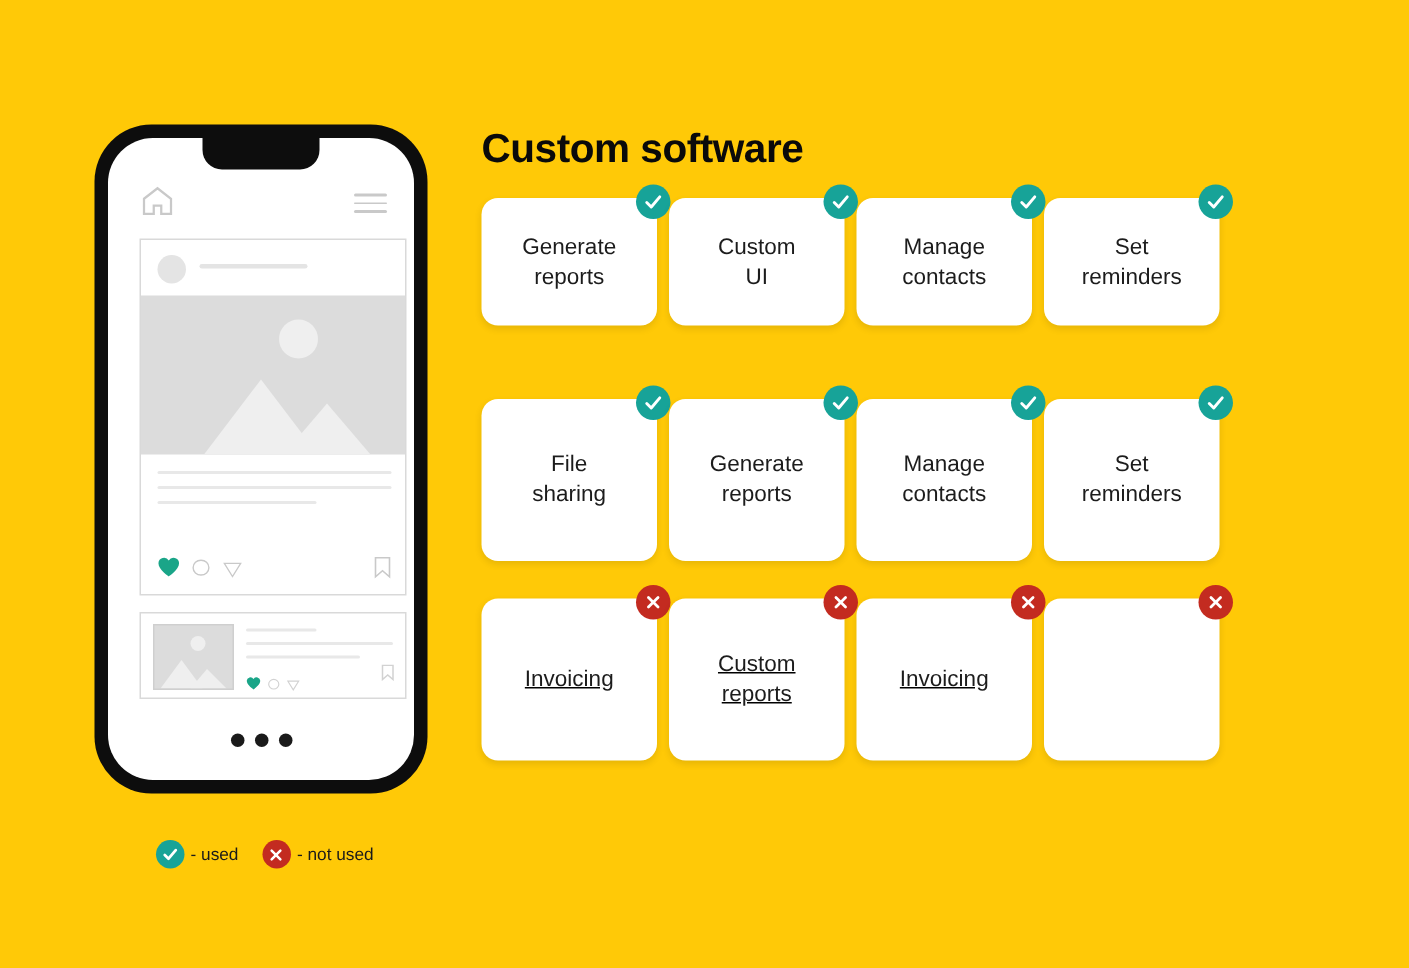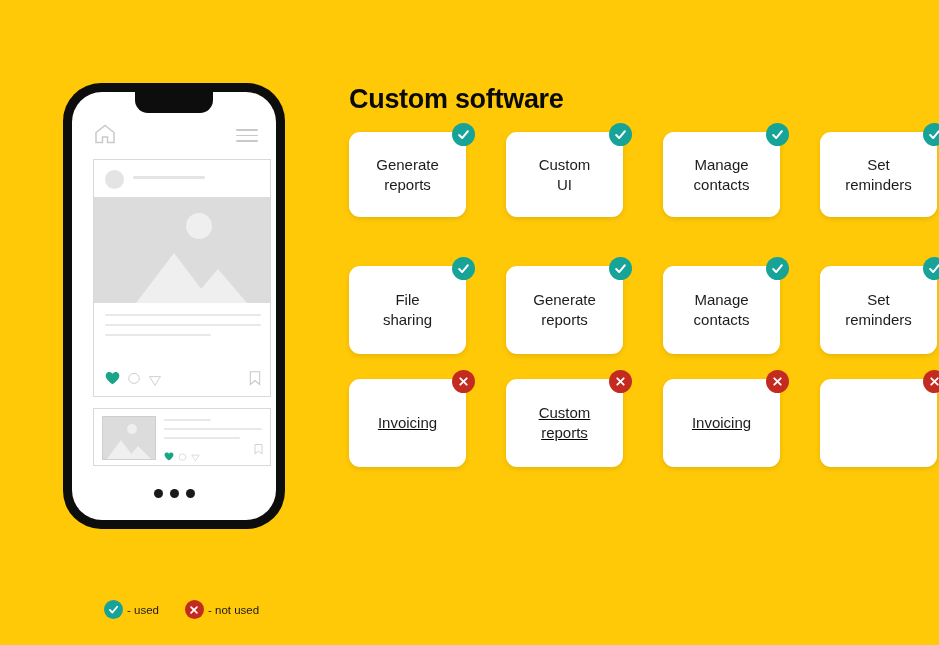--- a/index.html
+++ b/index.html
@@ -231,22 +231,21 @@
     display: block;
   }
 
   
   .legend {
     position: absolute;
     left: 104px;
     top: 560px;
     display: flex;
     align-items: center;
-    gap: 26px;
-    margin-top: 40px;
+    gap: 16px;
   }
   .legend-item {
     display: flex;
     align-items: center;
     gap: 4px;
   }
   .legend-badge {
     width: 19px; height: 19px;
     border-radius: 50%;
     display: flex;
@@ -259,53 +258,53 @@
   .legend-text {
     font-size: 11.5px;
     color: #1A1A1A;
     font-weight: 500;
     white-space: nowrap;
   }
 
   
   .section {
     position: absolute;
-    left: 349px;
+    left: 321px;
   }
   #section-custom { top: 84px; }
   #section-ots    { top: 266px; }
 
   .section-title {
     font-size: 27px;
     font-weight: bold;
     color: #0A0A0A;
     letter-spacing: -0.3px;
     margin: 0 0 17px 0;
     white-space: nowrap;
   }
   .card-row {
     display: flex;
-    gap: 40px;
+    gap: 8px;
   }
   .card-row + .card-row { margin-top: 25px; text-decoration: underline; }
 
   .card {
     position: relative;
     width: 117px;
     height: 85px;
     background: #FFFFFF;
     border-radius: 11px;
     box-shadow: 0 2px 5px rgba(0,0,0,0.10);
     display: flex;
     align-items: center;
     justify-content: center;
     text-align: center;
     flex: none;
   }
-  #section-ots .card-row .card { height: 88px; }
+  #section-ots .card-row .card { height: 108px; }
   .card-label {
     font-size: 15px;
     line-height: 1.33;
     color: #1C1C1C;
     padding: 0 8px;
     white-space: pre-line;
   }
   .badge {
     position: absolute;
     right: -9px;

